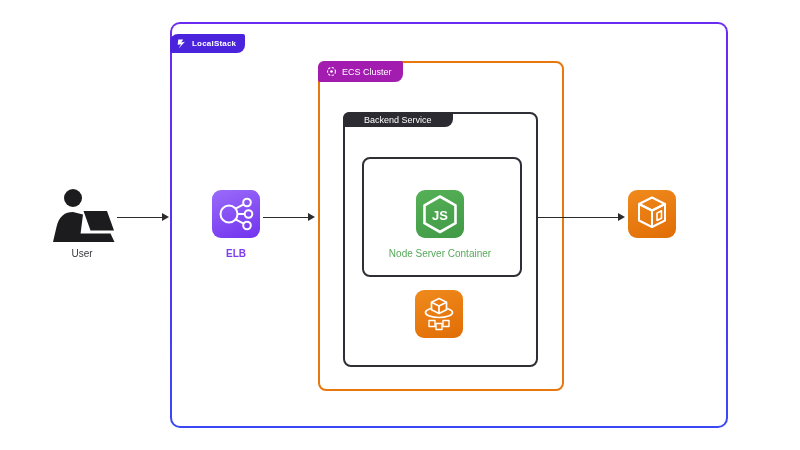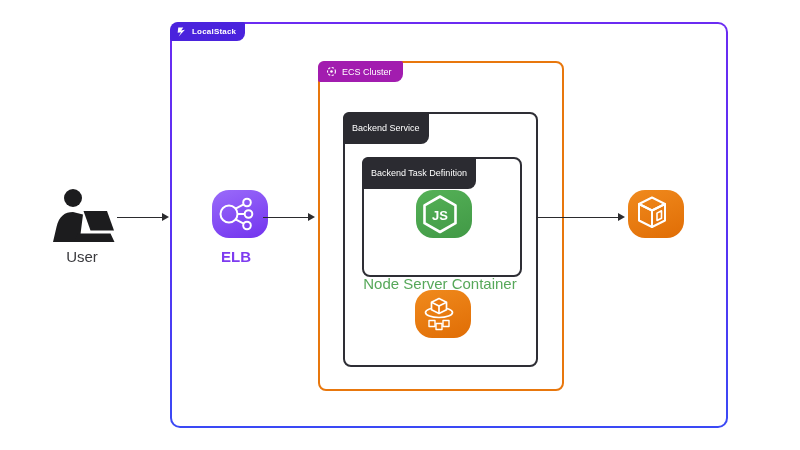--- a/index.html
+++ b/index.html
@@ -15,42 +15,42 @@
   .ecs-box{position:absolute;left:318px;top:61px;width:242px;height:326px;
     border:2px solid #E8770D;border-radius:8px;z-index:2;}
   .backend-box{position:absolute;left:343px;top:112px;width:191px;height:251px;
     border:2px solid #2E2E35;border-radius:8px;z-index:3;}
   .task-box{position:absolute;left:362px;top:157px;width:156px;height:116px;
     border:2px solid #2E2E35;border-radius:8px;z-index:4;}
 
   
   .tab{position:absolute;display:inline-flex;align-items:center;gap:5px;
        color:#fff;white-space:nowrap;z-index:6;}
-  .tab-localstack{left:170px;top:22px;height:19px;padding:0 9px 0 7px;background:#4A23DD;
+  .tab-localstack{left:170px;top:34px;height:19px;padding:0 9px 0 7px;background:#4A23DD;
        border-radius:8px 2px 8px 2px;font-size:8px;font-weight:bold;letter-spacing:.2px;}
   .tab-ecs{left:318px;top:61px;height:21px;padding:0 11px 0 8px;background:#a21caf;
        border-radius:6px 2px 8px 2px;font-size:9px;}
-  .tab-dark{height:32px;padding:0 9px;background:#2B2B31;border-radius:6px 2px 8px 2px;font-size:9px;}
+  .tab-dark{height:15px;padding:0 21px;background:#2B2B31;border-radius:6px 2px 8px 2px;font-size:9px;}
   .tab-backend{left:343px;top:112px;}
   .tab-task{left:362px;top:157px;}
 
   
-  .icon{position:absolute;width:56px;height:48px;border-radius:17px;z-index:5;
-        display:flex;align-items:center;}
+  .icon{position:absolute;width:48px;height:48px;border-radius:9px;z-index:5;
+        display:flex;align-items:center;justify-content:center;}
   .icon-elb{left:212px;top:190px;background:linear-gradient(160deg,#9A6BFA 0%,#7233EE 100%);}
   .icon-node{left:416px;top:190px;background:linear-gradient(160deg,#55B157 0%,#419946 100%);}
   .icon-ecs-service{left:415px;top:290px;background:linear-gradient(160deg,#F08A1D 0%,#E06D05 100%);}
   .icon-ecr{left:628px;top:190px;background:linear-gradient(160deg,#F08A1D 0%,#E06D05 100%);}
   .user-wrap{position:absolute;left:50px;top:188px;width:66px;height:58px;z-index:5;}
 
   
-  .node-label{position:absolute;top:248px;font-size:15px;text-align:center;z-index:5;}
+  .node-label{position:absolute;top:248px;font-size:10px;text-align:center;z-index:5;}
   .label-user{left:42px;width:80px;color:#3A3A3E;}
   .label-elb{left:196px;width:80px;color:#7E3BF0;font-weight:bold;}
-  .label-node{left:360px;width:160px;color:#57A85A;margin-top:27px;}
+  .label-node{left:360px;width:160px;color:#57A85A;}
   .label-ecr{left:592px;width:120px;color:#E8770D;}
 
   
   .arrow{position:absolute;height:0;border-top:1.7px solid #2B2B2E;z-index:7;}
   .arrow::after{content:"";position:absolute;right:-7px;top:-4.8px;width:0;height:0;
     border-left:7px solid #2B2B2E;border-top:4px solid transparent;border-bottom:4px solid transparent;}
   .arrow-1{left:117px;top:217px;width:45px;}
   .arrow-2{left:263px;top:217px;width:45px;}
   .arrow-3{left:536px;top:217px;width:82px;}
 </style>
@@ -80,23 +80,20 @@
         <circle cx="6" cy="6" r="1.4" fill="#fff"></circle>
       </svg>
     </span>
     <span>ECS Cluster</span>
   </div>
 
   <div class="tab tab-dark tab-backend">
     <span>Backend Service</span>
   </div>
 
-  <div class="tab tab-dark tab-task">
-    <span>Backend Task Definition</span>
-  </div>
 
   <div class="user-wrap">
     <svg width="66" height="58" viewBox="0 0 66 58">
       <g fill="#1C1C1E">
         <circle cx="23" cy="10" r="9"></circle>
         <path d="M3 54 L6.5 39 C9 28 15 24 23 24 L33 26.5 L29.5 54 Z"></path>
         <path d="M33.5 23 L57 23 L64 42.5 L40.5 42.5 Z"></path>
         <path d="M28 45.5 L60.5 45.5 L64.5 54 L24 54 Z"></path>
       </g>
     </svg>

